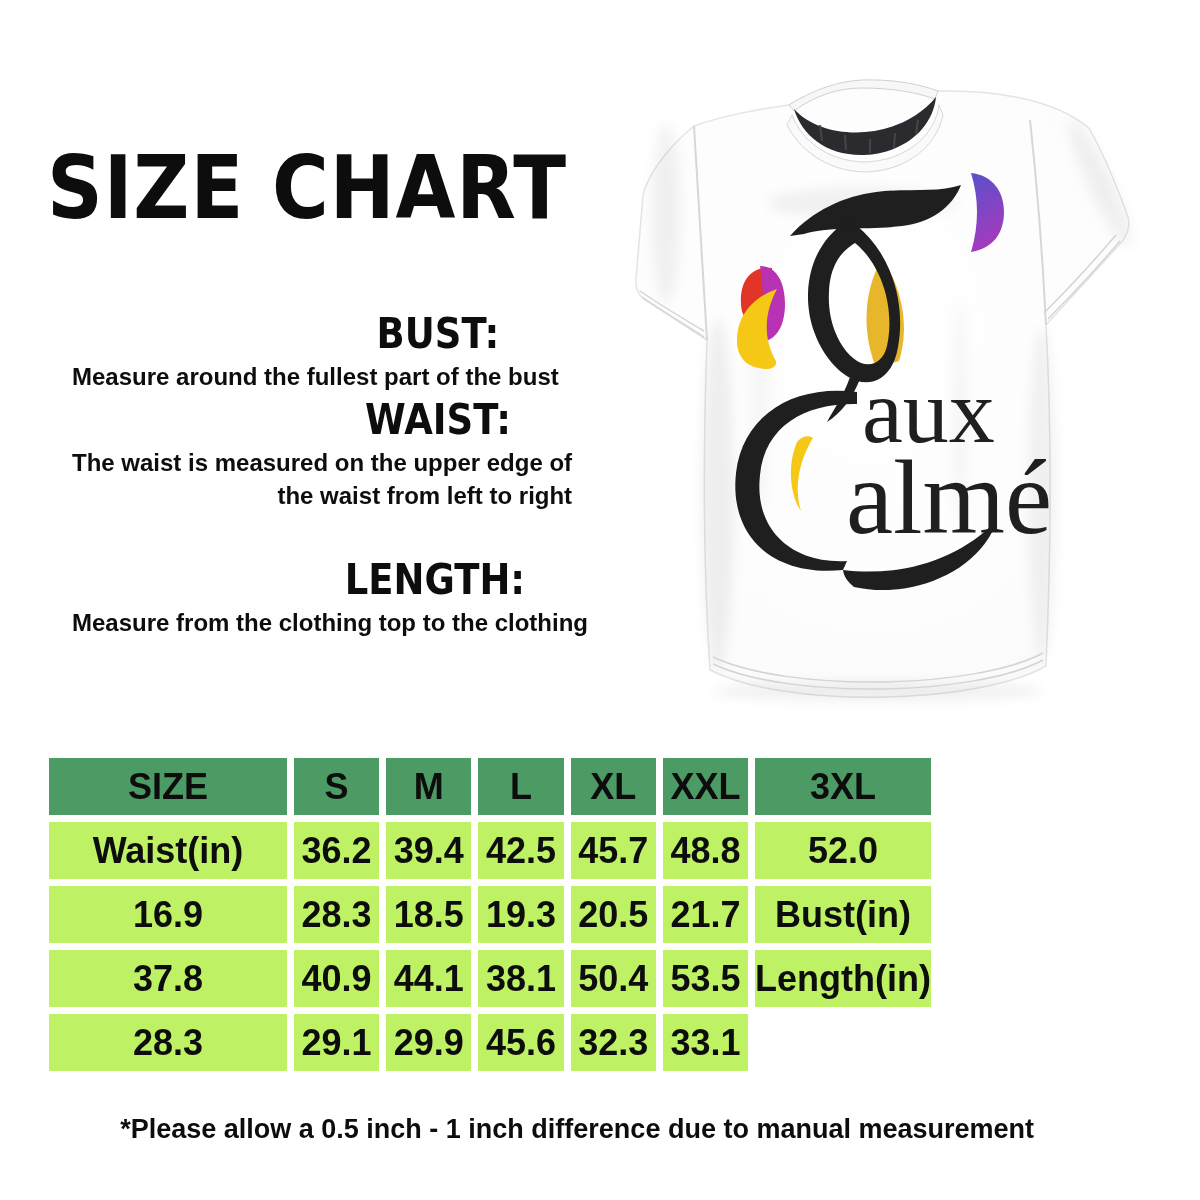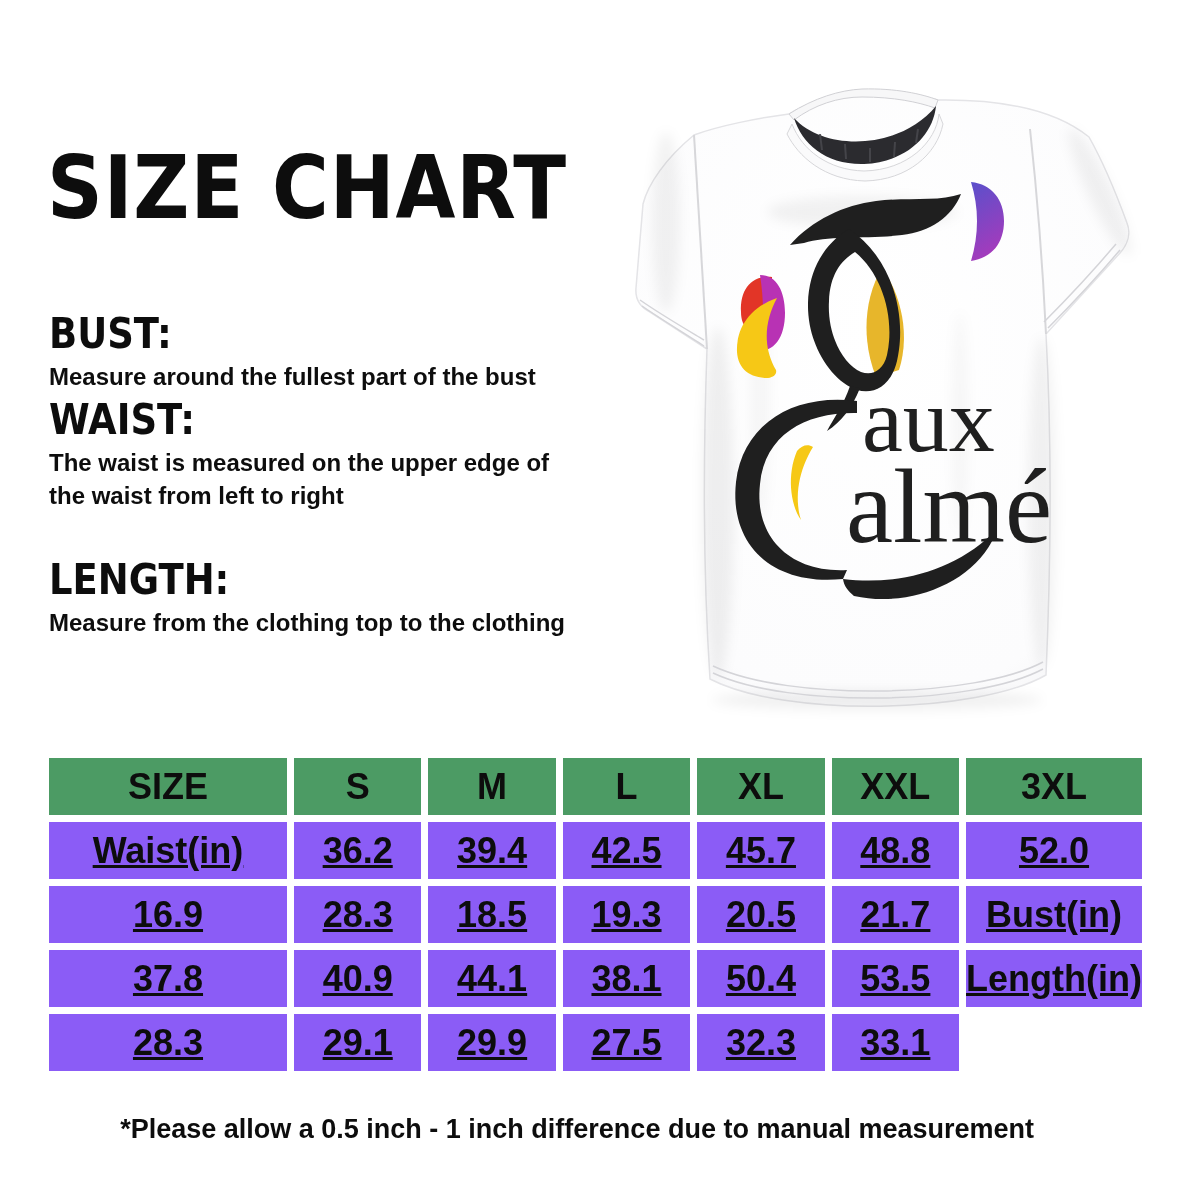--- a/index.html
+++ b/index.html
@@ -5,43 +5,43 @@
   html,body{margin:0;padding:0;background:#ffffff;}
   .canvas{
     position:relative;width:1200px;height:1200px;background:#ffffff;
     font-family:"Liberation Sans",sans-serif;color:#0d0d0d;overflow:hidden;
   }
   .title{
     position:absolute;left:47px;top:144px;margin:0;
     font-family:"DejaVu Sans",sans-serif;font-weight:700;font-size:88px;line-height:1;
     letter-spacing:1px;transform:scaleX(0.88);transform-origin:left top;white-space:nowrap;
   }
-  .instr{position:absolute;left:49px;}
+  .instr{position:absolute;left:64px;text-align:right;}
   .instr .term{
     font-family:"DejaVu Sans",sans-serif;font-weight:700;font-size:42px;line-height:44px;
     transform:scaleX(0.88);transform-origin:left top;white-space:nowrap;
   }
-  .instr .lines{margin-top:4px;}
+  .instr .lines{margin-top:4px;margin-left:8px;}
   .instr .line{font-size:24px;font-weight:700;line-height:33px;white-space:nowrap;}
   #bust{top:312px;}
   #waist{top:398px;}
   #length{top:558px;}
 
-  .shirt-wrap{position:absolute;left:600px;top:72px;width:560px;height:660px;}
+  .shirt-wrap{position:absolute;left:600px;top:63px;width:560px;height:660px;}
 
   .size-table{
-    position:absolute;left:49px;top:758px;width:1093px;
+    position:absolute;left:49px;top:758px;width:882px;
     display:grid;grid-template-columns:238px repeat(6,1fr);grid-auto-rows:57px;gap:7px;
   }
   .cell{
     display:flex;align-items:center;justify-content:center;
     font-weight:700;font-size:36px;white-space:nowrap;
   }
   .cell.head{background:#4c9b64;}
-  .cell.body{background:#8b5cf6;text-decoration:underline;}
+  .cell.body{background:#bef264;}
 
   .footnote{
     position:absolute;left:34px;top:1114px;width:1000px;text-align:right;
     font-size:27px;font-weight:700;white-space:nowrap;
   }
 </style>
 </head>
 <body>
 
 <div class="canvas">
@@ -196,20 +196,20 @@
     <div class="cell body">40.9</div>
     <div class="cell body">44.1</div>
     <div class="cell body">38.1</div>
     <div class="cell body">50.4</div>
     <div class="cell body">53.5</div>
 
     <div class="cell body">Length(in)</div>
     <div class="cell body">28.3</div>
     <div class="cell body">29.1</div>
     <div class="cell body">29.9</div>
-    <div class="cell body">27.5</div>
+    <div class="cell body">45.6</div>
     <div class="cell body">32.3</div>
     <div class="cell body">33.1</div>
   </div>
 
   <div class="footnote">*Please allow a 0.5 inch - 1 inch difference due to manual measurement</div>
 
 </div>
 
 </body></html>

